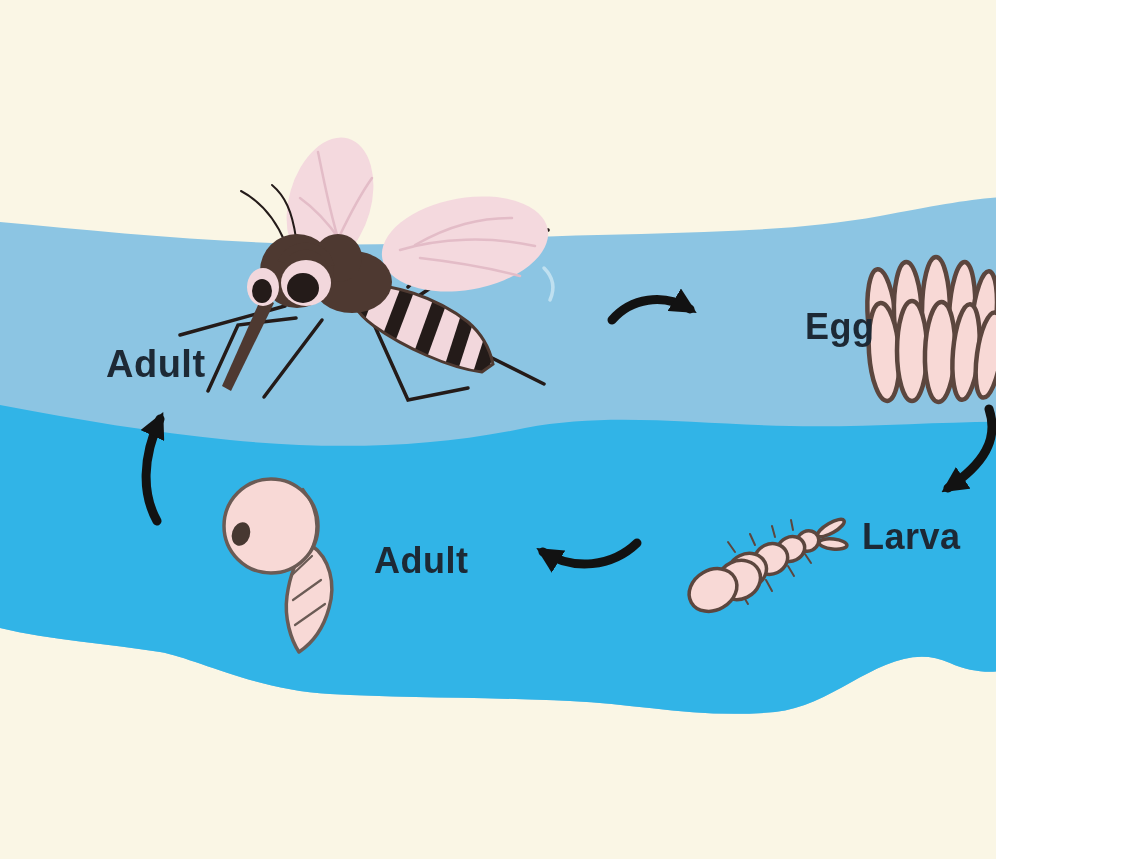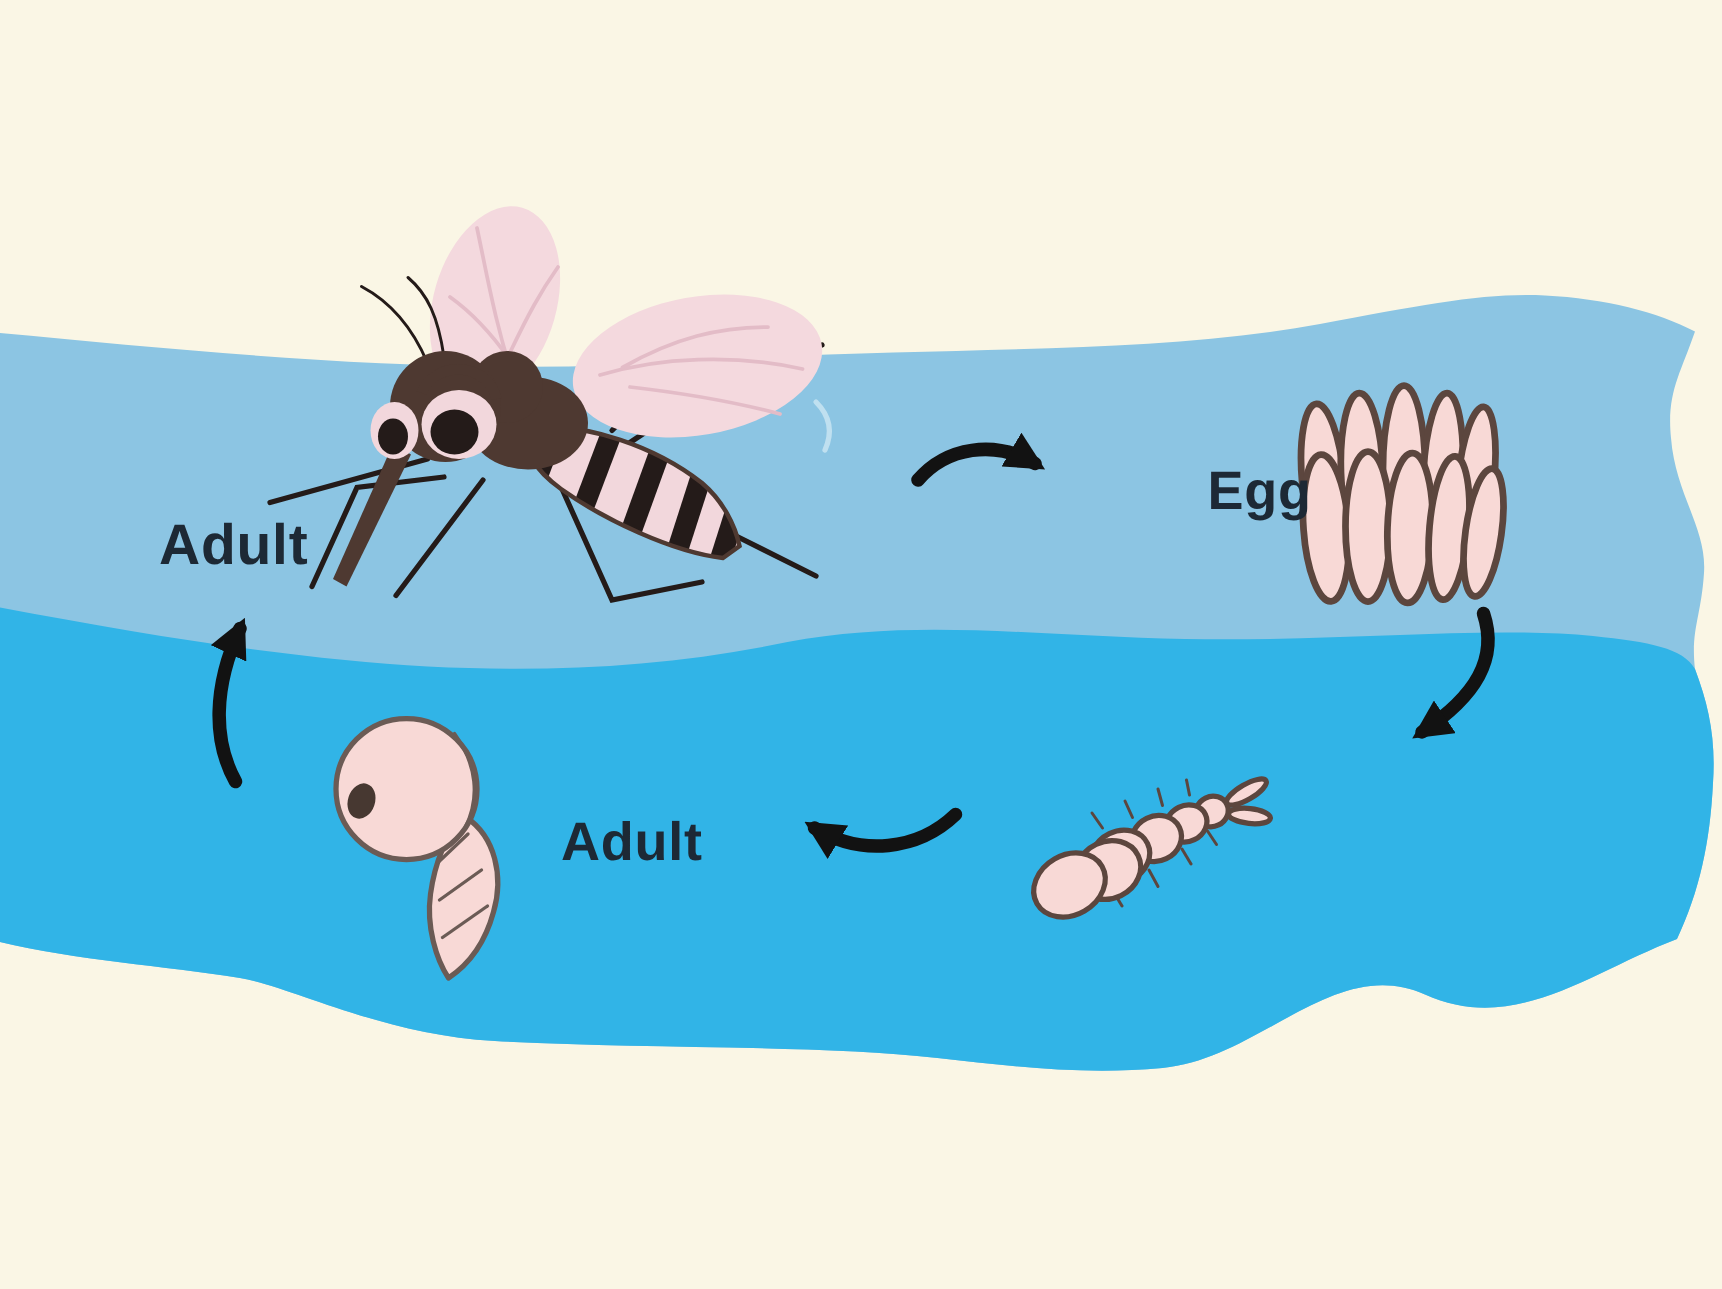--- a/index.html
+++ b/index.html
@@ -16,21 +16,21 @@
     --wing-pink:#F4D9DE;
     --wing-vein:#E3BCC7;
   }
   html,body{margin:0;padding:0;}
   body{
     font-family:"Liberation Sans", sans-serif;
     background:#ffffff;
   }
   .scene{
     position:relative;
-    width:1148px;
+    width:996px;
     height:859px;
     background:var(--background);
     overflow:hidden;
   }
   .scene svg{position:absolute;left:0;top:0;}
   .stage-label{
     position:absolute;
     font-size:36px;
     font-weight:bold;
     letter-spacing:0.5px;
@@ -221,14 +221,15 @@
     <g fill="none" style="stroke:var(--arrow)" stroke-width="9" stroke-linecap="round">
       <path d="M 612,320 C 631,298 663,293 690,309" marker-end="url(#ah)"></path>
       <path d="M 989,409 C 999,439 984,464 948,488" marker-end="url(#ah)"></path>
       <path d="M 637,543 C 612,567 574,571 543,552" marker-end="url(#ah)"></path>
       <path d="M 157,521 C 142,494 142,458 160,419" marker-end="url(#ah)"></path>
     </g>
   </svg>
 
   <div class="stage-label label-adult">Adult</div>
   <div class="stage-label label-egg">Egg</div>
+  <div class="stage-label label-larva">Larva</div>
   <div class="stage-label label-pupa">Adult</div>
 </div>
 
 </body></html>

